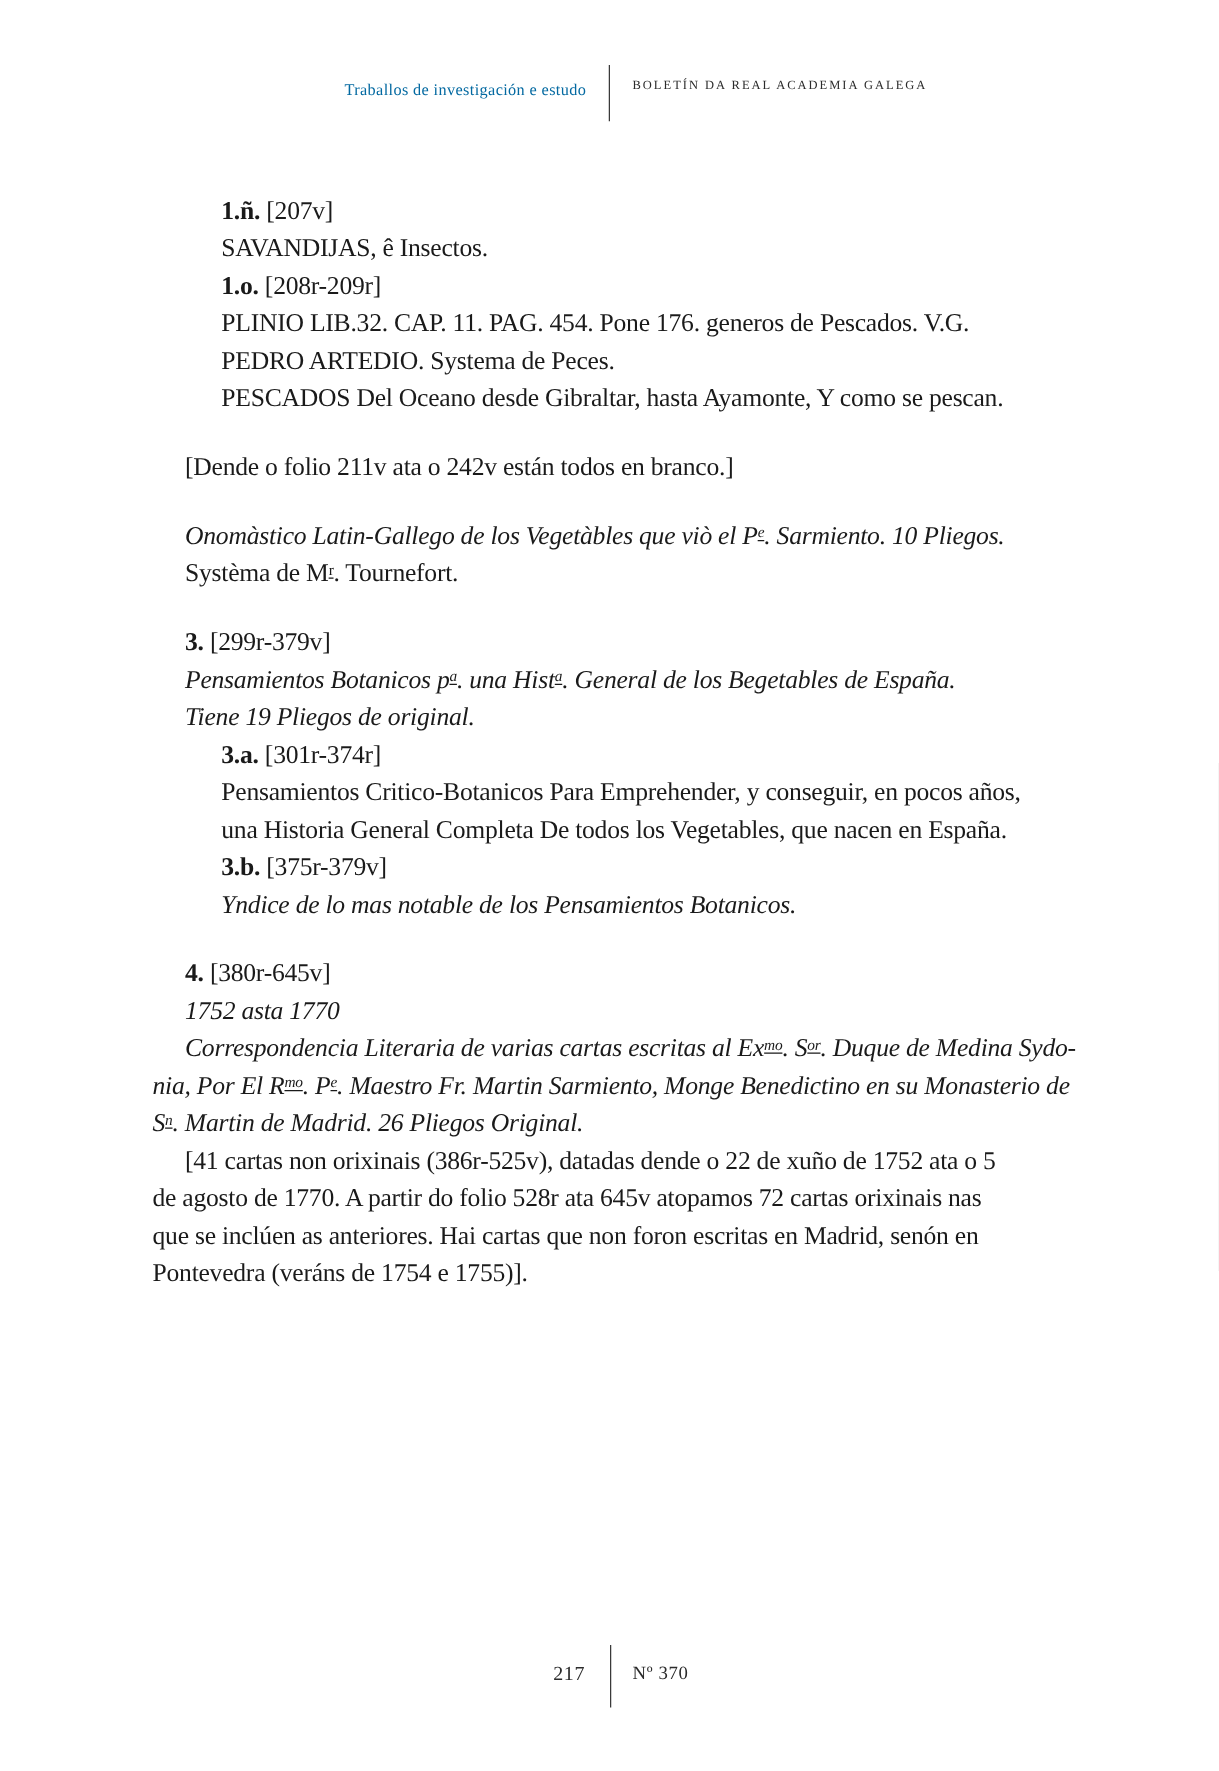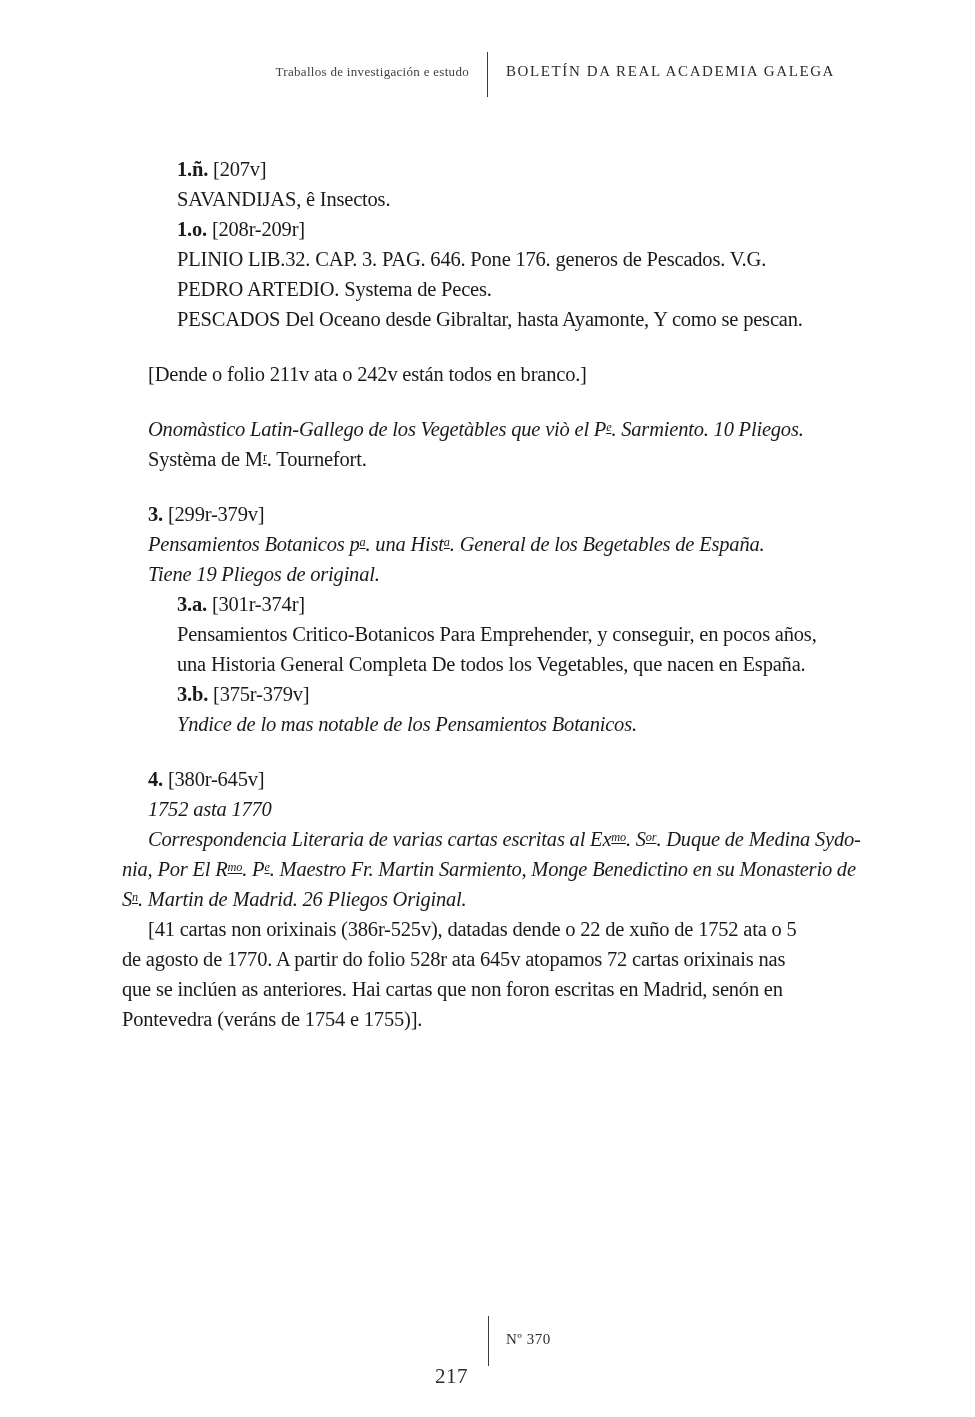--- a/index.html
+++ b/index.html
@@ -14,36 +14,36 @@
     overflow: hidden;
   }
 
   
   .running-head-left {
     position: absolute;
     right: 506px;
     top: 64px;
     font-size: 13px;
     letter-spacing: 0.3px;
-    color: #404040;
+    color: #0369a1;
     white-space: nowrap;
   }
   .header-divider {
     position: absolute;
     left: 487px;
     top: 52px;
     width: 1px;
     height: 45px;
     background: #3a3a3a;
   }
   .running-head-right {
     position: absolute;
     left: 506px;
     top: 63px;
-    font-size: 15px;
+    font-size: 10px;
     letter-spacing: 1.6px;
     color: #2b2b2b;
     white-space: nowrap;
   }
 
   
   .page-body {
     position: absolute;
     left: 122px;
     top: 154px;
@@ -69,22 +69,22 @@
     vertical-align: 0.42em;
     text-decoration: underline;
     text-decoration-thickness: 1px;
     text-underline-offset: 2px;
   }
 
   
   .page-number {
     position: absolute;
     right: 507px;
-    top: 1364px;
-    font-size: 21px;
+    top: 1331px;
+    font-size: 16px;
     letter-spacing: 0.5px;
     color: #2b2b2b;
   }
   .footer-divider {
     position: absolute;
     left: 488px;
     top: 1316px;
     width: 1px;
     height: 50px;
     background: #3a3a3a;
@@ -106,21 +106,21 @@
 
   <span class="running-head-left">Traballos de investigación e estudo</span>
   <span class="header-divider"></span>
   <span class="running-head-right">BOLETÍN DA REAL ACADEMIA GALEGA</span>
 
   <main class="page-body">
       <div class="block">
         <div class="line indent-2"><span class="bold">1.ñ.</span><span> [207v]</span></div>
         <div class="line indent-2"><span>SAVANDIJAS, ê Insectos.</span></div>
         <div class="line indent-2"><span class="bold">1.o.</span><span> [208r-209r]</span></div>
-        <div class="line indent-2"><span>PLINIO LIB.32. CAP. 3. PAG. 646. Pone 176. generos de Pescados. V.G.</span></div>
+        <div class="line indent-2"><span>PLINIO LIB.32. CAP. 11. PAG. 454. Pone 176. generos de Pescados. V.G.</span></div>
         <div class="line indent-2"><span>PEDRO ARTEDIO. Systema de Peces.</span></div>
         <div class="line indent-2"><span>PESCADOS Del Oceano desde Gibraltar, hasta Ayamonte, Y como se pescan.</span></div>
       </div>
       <div class="block block-gap">
         <div class="line indent-1"><span>[Dende o folio 211v ata o 242v están todos en branco.]</span></div>
       </div>
       <div class="block block-gap">
         <div class="line indent-1 italic"><span>Onomàstico Latin-Gallego de los Vegetàbles que viò el P</span><sup class="abbr">e</sup><span>. Sarmiento. 10 Pliegos.</span></div>
         <div class="line indent-1"><span>Systèma de M</span><sup class="abbr">r</sup><span>. Tournefort.</span></div>
       </div>

